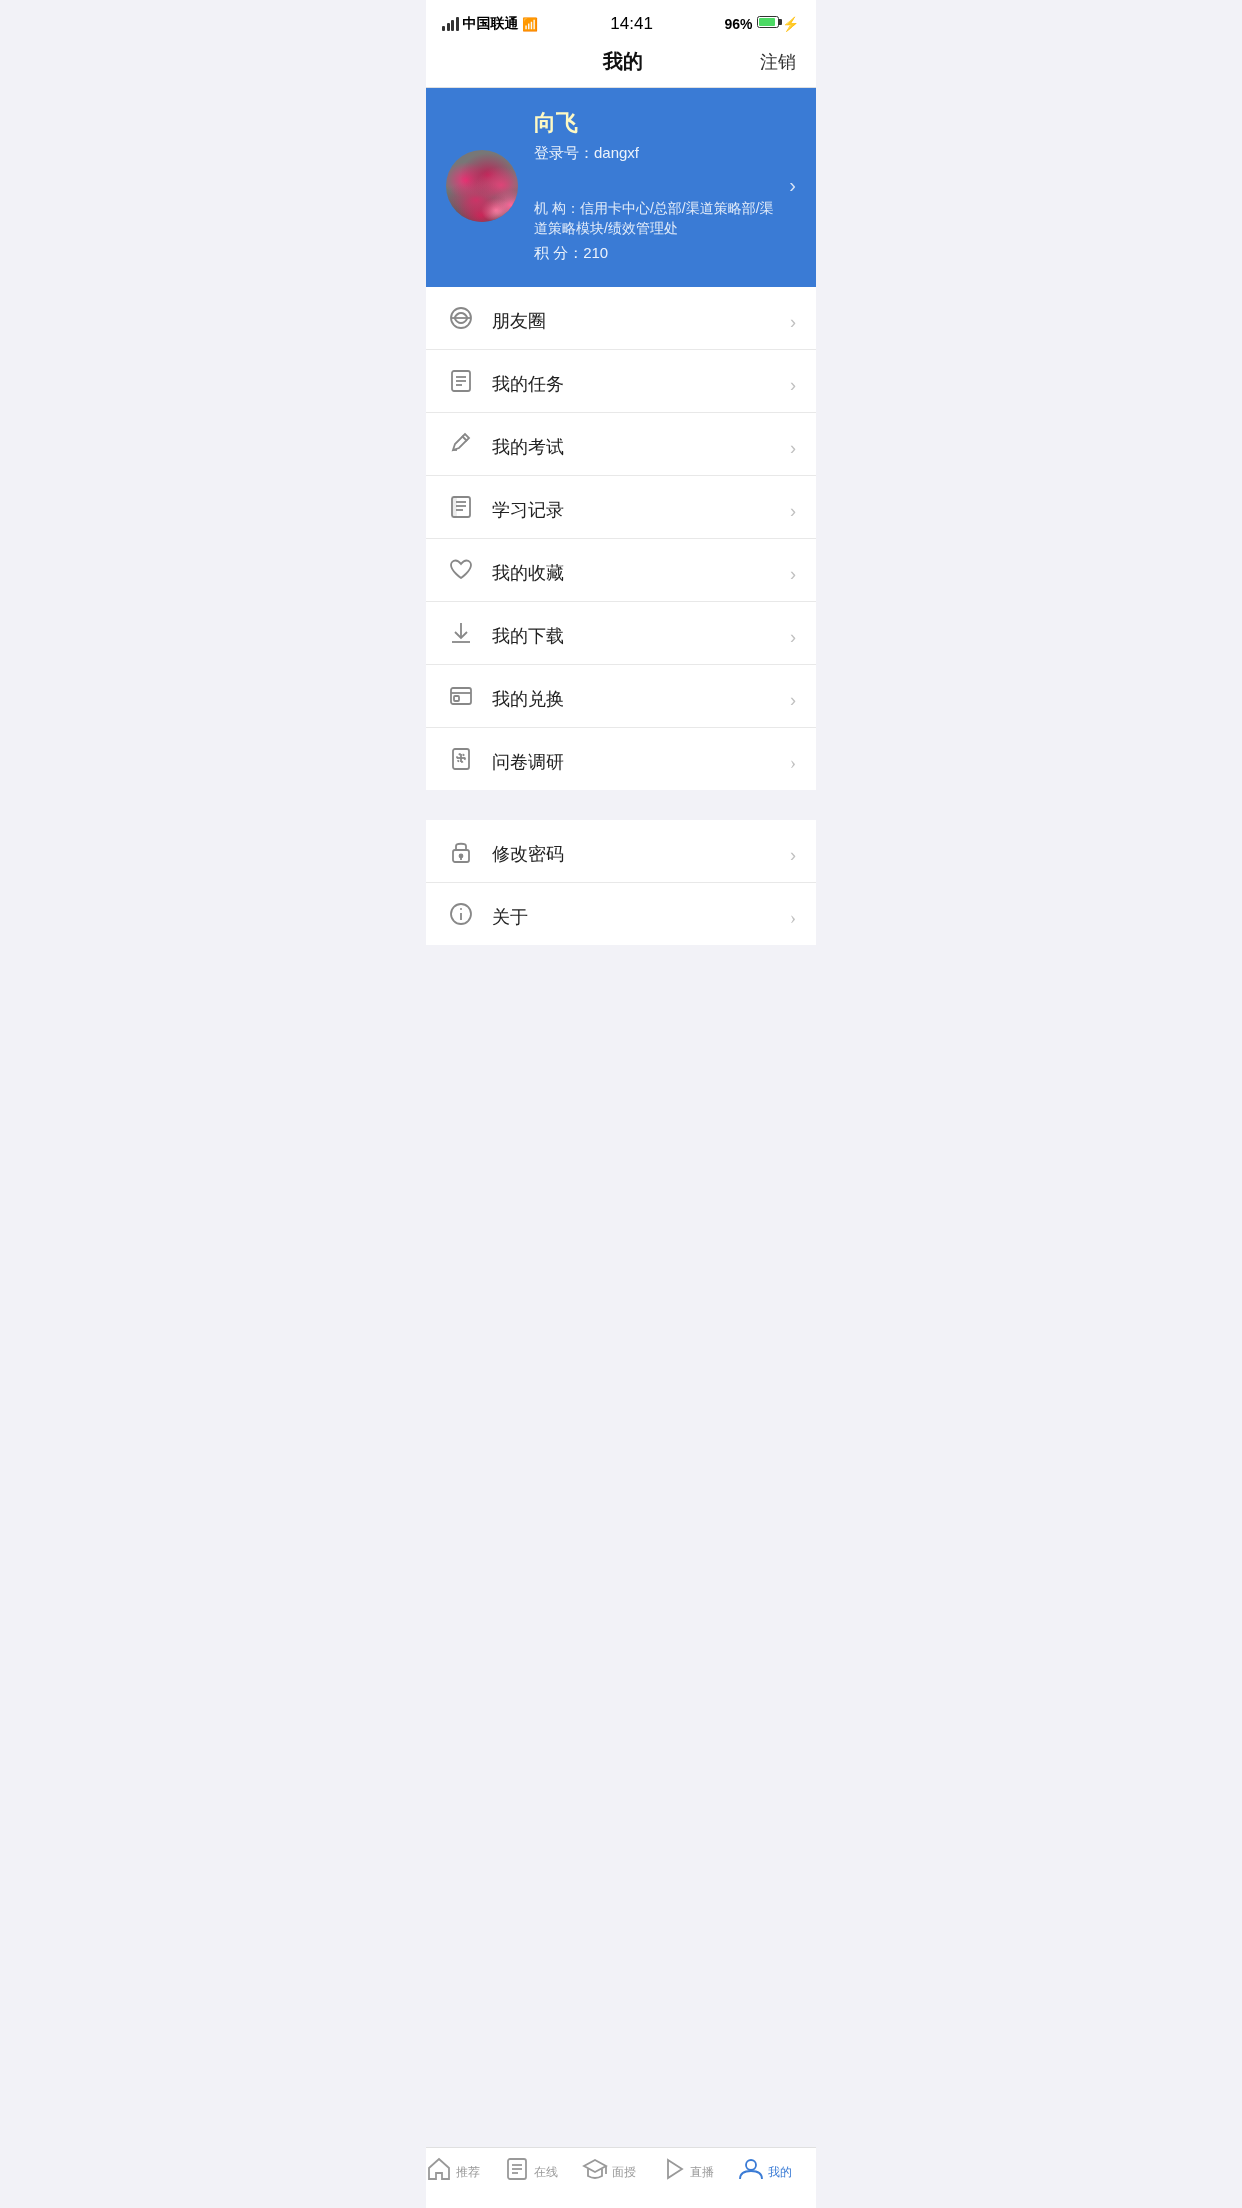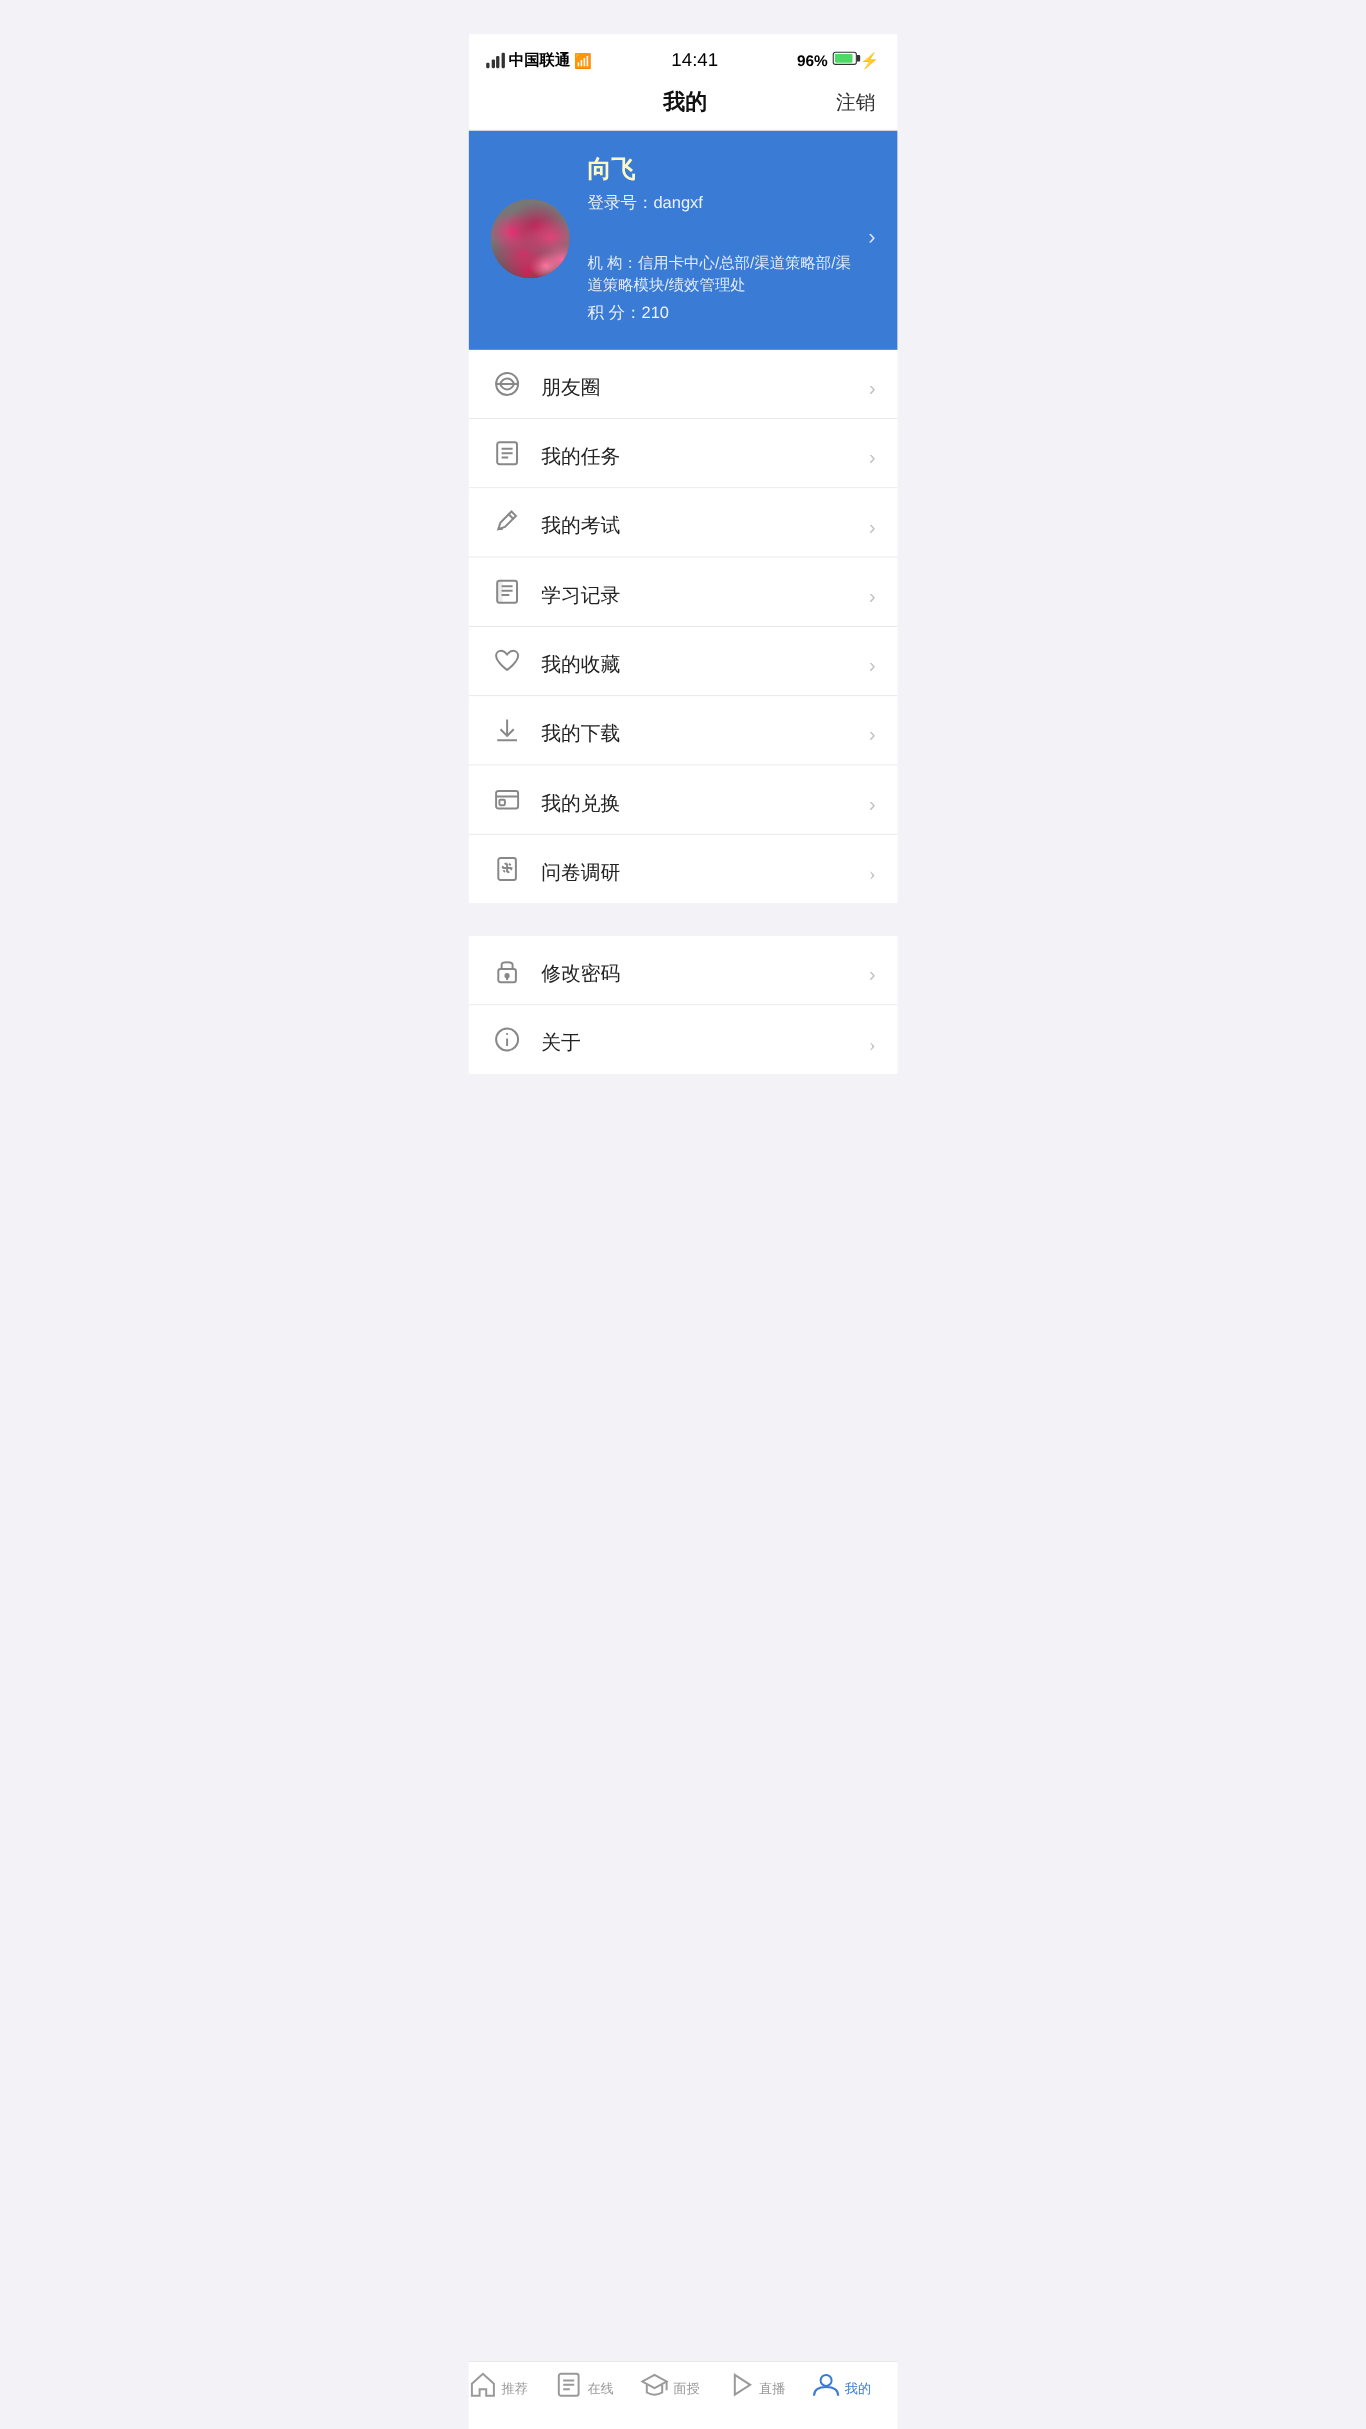--- a/index.html
+++ b/index.html
@@ -16,21 +16,20 @@
 
     
     .status-bar {
       background: #fff;
       display: flex;
       justify-content: space-between;
       align-items: center;
       padding: 14px 16px 6px;
       font-size: 15px;
       font-weight: 600;
-      margin-top: 31px;
     }
     .status-left { display: flex; align-items: center; gap: 4px; font-size: 14px; font-weight: 600; }
     .status-center { font-size: 17px; font-weight: 500; text-align: right; }
     .status-right { display: flex; align-items: flex-start; gap: 4px; font-size: 14px; font-weight: 600; }
     .battery-icon {
       display: inline-flex; align-items: center; gap: 1px;
     }
     .battery-body {
       width: 22px; height: 12px; border: 1.5px solid #333; border-radius: 2.5px; position: relative; display: inline-flex; align-items: center; padding: 1px;
     }

